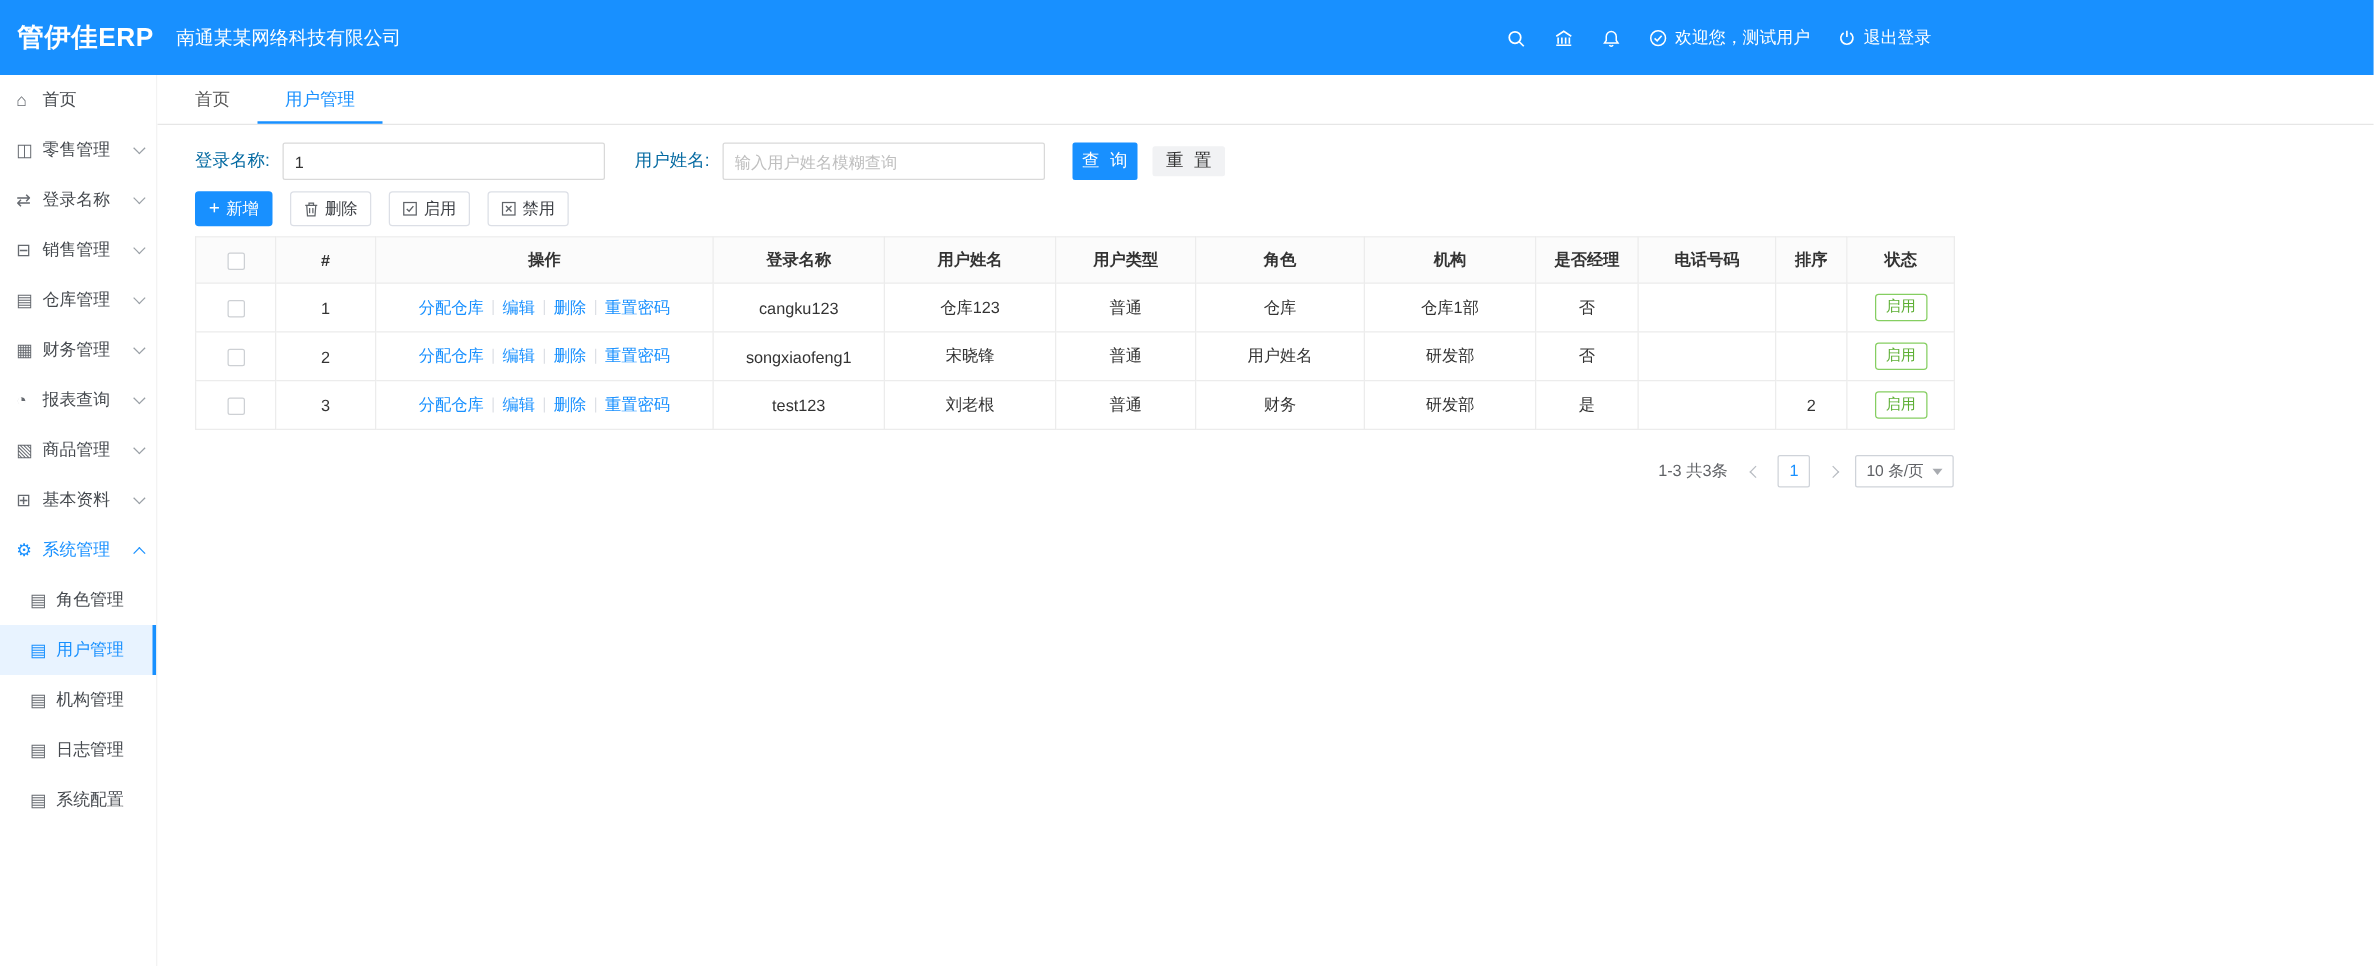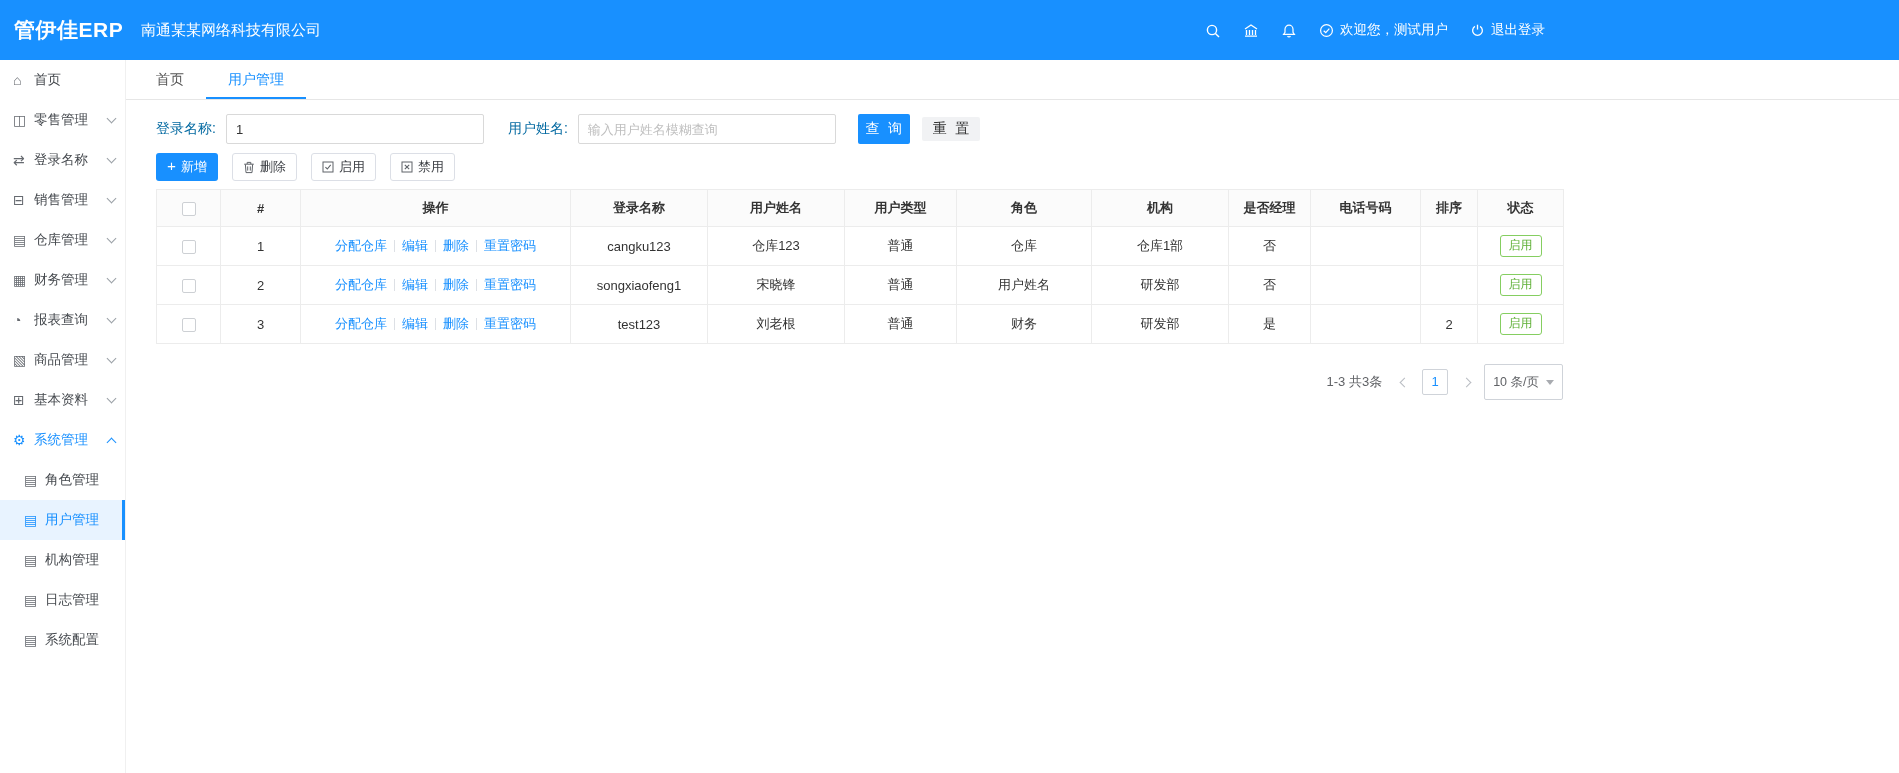--- a/index.html
+++ b/index.html
@@ -81,21 +81,21 @@
   
   .pagination { width:1407px; display:flex; justify-content:flex-end; align-items:center;
     gap:9px; margin-top:20px; color:#606266; font-size:13px; }
   .pg-total { margin-right:4px; }
   .pg-arrow { width:18px; height:24px; display:flex; align-items:center; justify-content:center; cursor:pointer; }
   .pg-arrow i { width:7px; height:7px; border-right:1.5px solid #b8bcc2; border-bottom:1.5px solid #b8bcc2; display:block; }
   .pg-arrow.prev i { transform:rotate(135deg); }
   .pg-arrow.next i { transform:rotate(-45deg); }
   .pg-num { min-width:26px; height:26px; line-height:24px; text-align:center; border:1px solid #cfd3d9;
     border-radius:2px; color:#1890ff; background:#fff; cursor:pointer; }
-  .pg-size { height:36px; display:flex; align-items:center; gap:7px; border:1px solid #cfd3d9;
+  .pg-size { height:26px; display:flex; align-items:center; gap:7px; border:1px solid #cfd3d9;
     border-radius:2px; padding:0 8px; cursor:pointer; font-size:12.5px; color:#606266; background:#fff; }
   .caret-down { width:0; height:0; border-left:4px solid transparent; border-right:4px solid transparent;
     border-top:5px solid #a8abb0; }
 </style>
 </head>
 <body>
 
 <div class="app">
 
   <header class="topbar">

